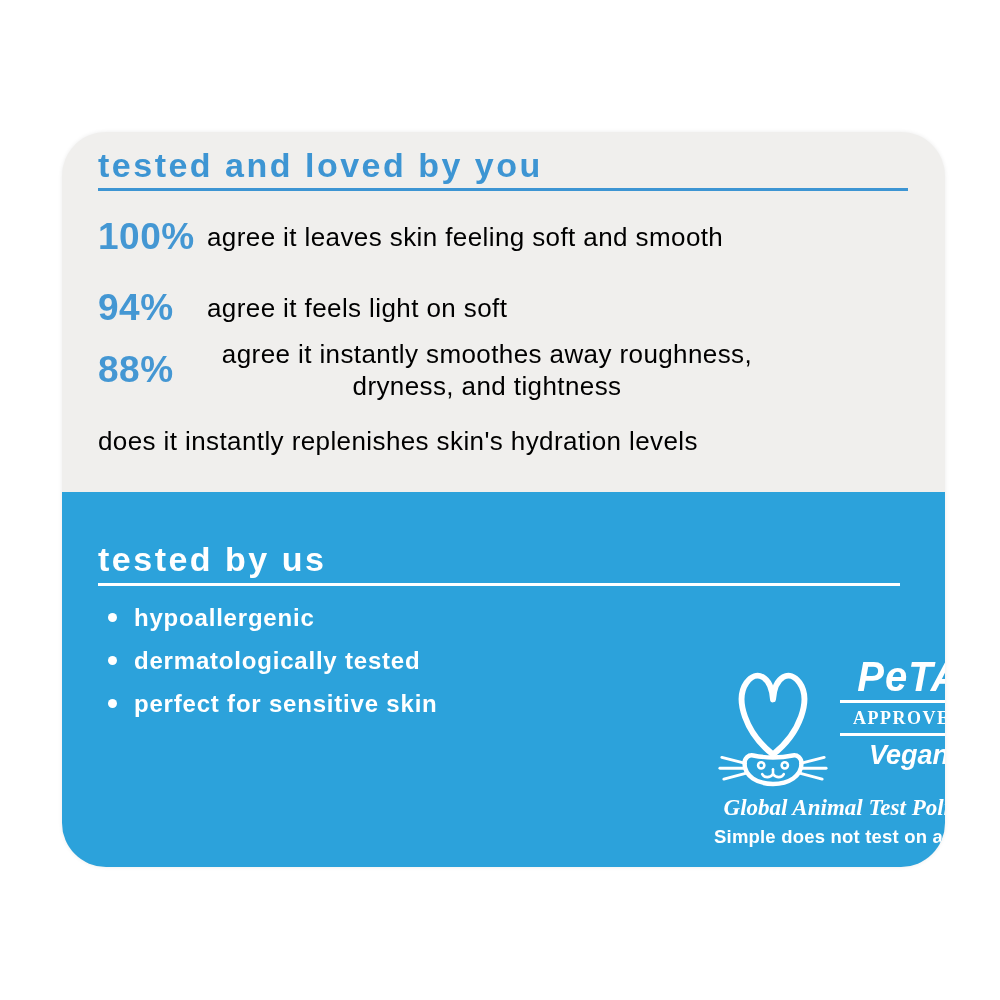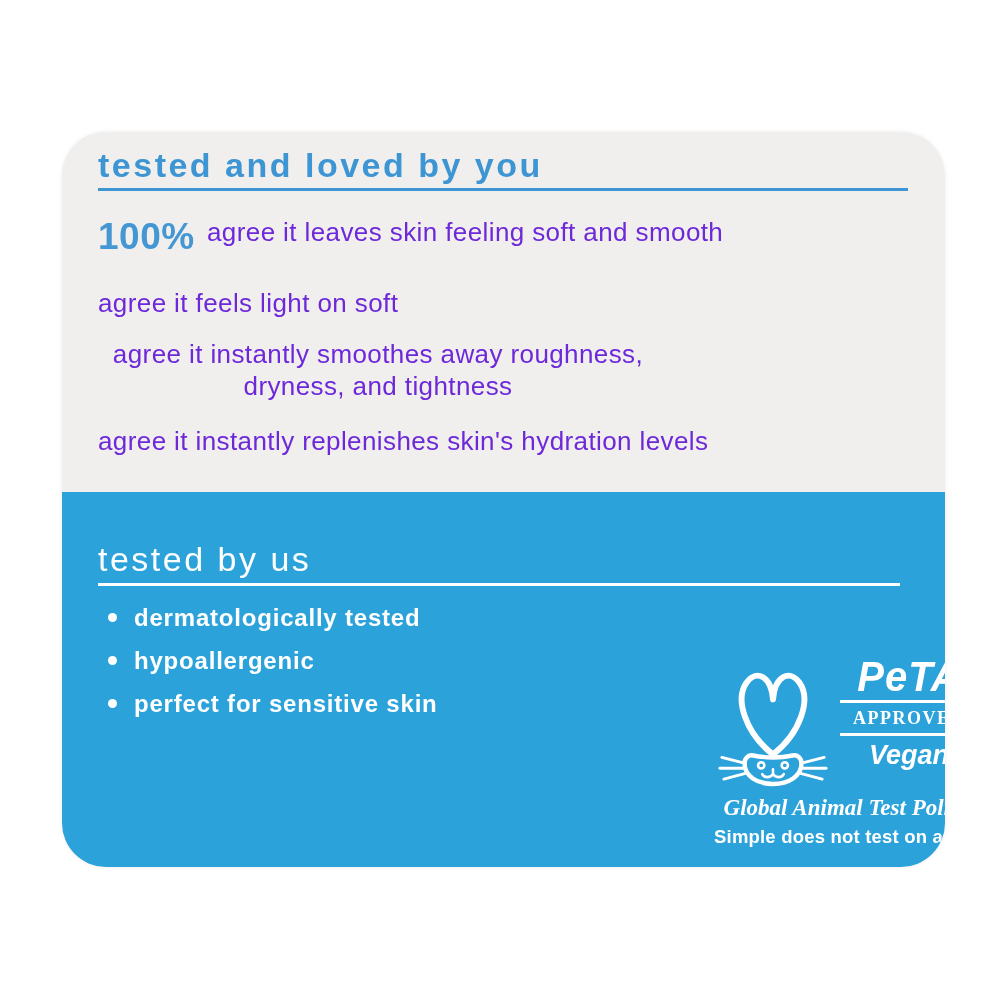--- a/index.html
+++ b/index.html
@@ -28,45 +28,45 @@
     font-size:34px;font-weight:bold;
     letter-spacing:2.5px;
     color:#3d95d3;
   }
   .you-underline{
     position:absolute;left:36px;top:56px;
     width:810px;height:3px;background:#3d95d3;
   }
   .stat-row{
     position:absolute;left:36px;
-    display:flex;align-items:flex-start;
+    display:flex;align-items:center;
   }
   .stat-row.middle{align-items:center;}
   .stat-pct{
     flex:0 0 109px;
     font-size:37px;font-weight:bold;color:#4497d3;
     letter-spacing:0.5px;
   }
   .stat-text{
-    font-size:26px;color:#6d28d9;letter-spacing:0.4px;
+    font-size:26px;color:#000000;letter-spacing:0.4px;
     line-height:32px;white-space:nowrap;
   }
   .stat-row.middle .stat-text{white-space:normal;max-width:560px;text-align:center;}
   .row-1{top:84px;}
   .row-2{top:155px;}
   .row-3{top:206px;}
   .row-4{top:293px;}
   
   .section-us{
     position:absolute;left:0;top:360px;width:100%;height:375px;
     background:#2ca2db;
   }
   .us-heading{
     position:absolute;left:36px;top:48px;
-    font-size:34px;font-weight:normal;
+    font-size:34px;font-weight:bold;
     letter-spacing:2.5px;color:#ffffff;
   }
   .us-underline{
     position:absolute;left:36px;top:91px;
     width:802px;height:3px;background:#ffffff;
   }
   .us-bullets{
     position:absolute;left:44px;top:112px;
     margin:0;padding:0;list-style:none;
   }
@@ -128,37 +128,39 @@
 
     <div class="section-you">
       <div class="you-heading">tested and loved by you</div>
       <div class="you-underline"></div>
 
       <div class="stat-row row-1">
         <span class="stat-pct">100%</span>
         <span class="stat-text">agree it leaves skin feeling soft and smooth</span>
       </div>
       <div class="stat-row row-2">
+        <span class="stat-pct">94%</span>
         <span class="stat-text">agree it feels light on soft</span>
       </div>
       <div class="stat-row row-3 middle">
+        <span class="stat-pct">88%</span>
         <span class="stat-text">agree it instantly smoothes away roughness, dryness, and tightness</span>
       </div>
       <div class="stat-row row-4">
-        <span class="stat-text">agree it instantly replenishes skin's hydration levels</span>
+        <span class="stat-text">does it instantly replenishes skin's hydration levels</span>
       </div>
     </div>
 
     <div class="section-us">
       <div class="us-heading">tested by us</div>
       <div class="us-underline"></div>
 
       <ul class="us-bullets">
+        <li>hypoallergenic</li>
         <li>dermatologically tested</li>
-        <li>hypoallergenic</li>
         <li>perfect for sensitive skin</li>
       </ul>
 
       <div class="peta-badge">
         <div class="peta-top">
           <svg class="peta-bunny" width="118" height="130" viewBox="0 0 120 132" fill="none" stroke="#ffffff" stroke-linecap="round" stroke-linejoin="round">
 
             <path d="M60,97 C32,75 21,41 33,24 C43,10 58,17 60,41 C62,17 77,10 87,24 C99,41 88,75 60,97 Z" stroke-width="6"></path>
 
             <path d="M40,98 C35,97 31,101 31,106 C31,119 44,127 60,127 C76,127 89,119 89,106 C89,101 85,97 80,98 C73,99.5 66,100 60,100 C54,100 47,99.5 40,98 Z" stroke-width="4.5"></path>

